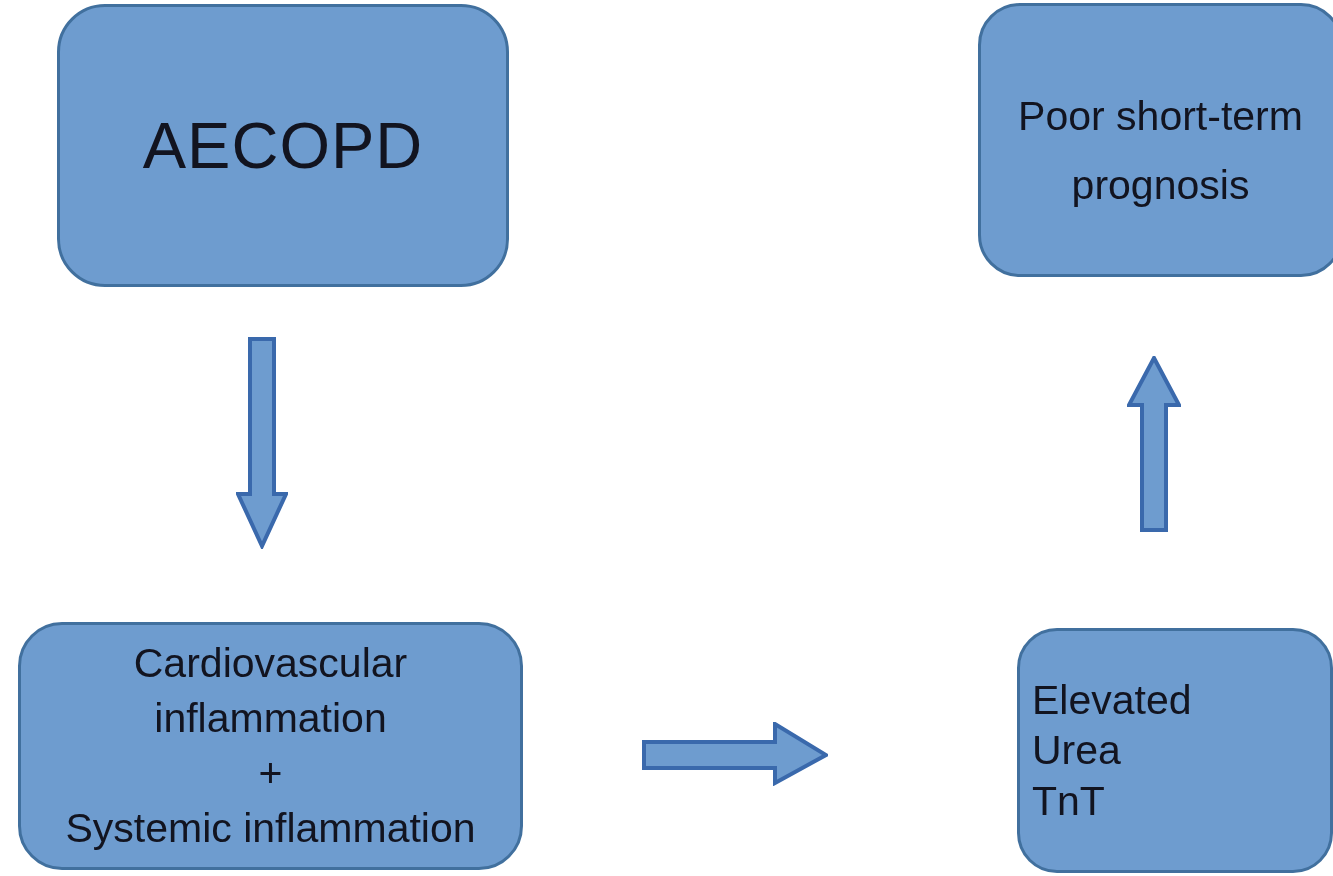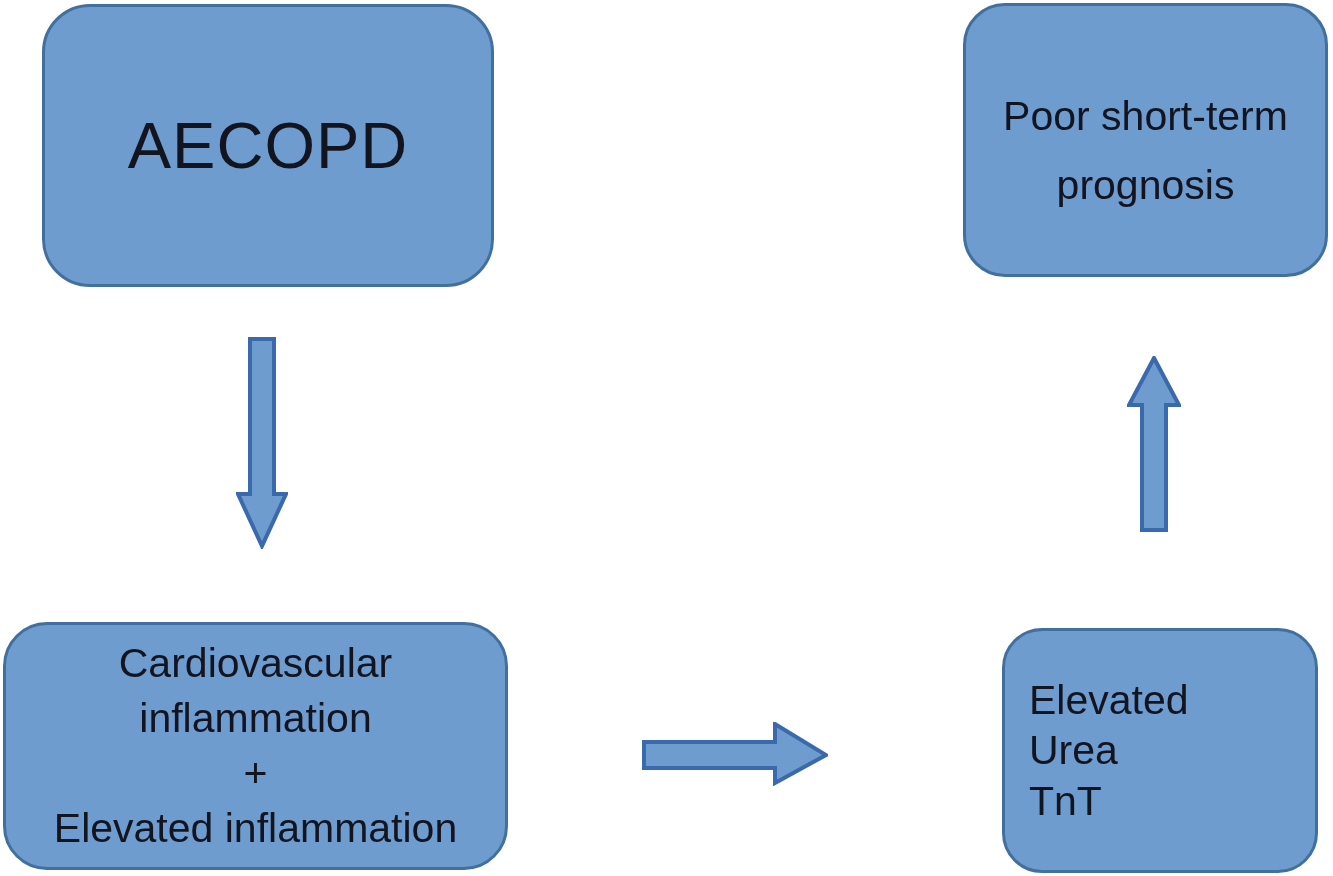--- a/index.html
+++ b/index.html
@@ -18,20 +18,21 @@
   .node {
     position: absolute;
     box-sizing: border-box;
     background: var(--node-fill, #6e9ccf);
     border: 3px solid var(--node-border, #41709e);
     color: var(--text, #121420);
     display: flex;
     flex-direction: column;
     justify-content: center;
     text-align: center;
+    margin-left: 15px;
   }
   .node span { display: block; }
 
   .node-aecopd {
     left: 42px; top: 4px;
     width: 452px; height: 283px;
     border-radius: 48px;
     font-size: 65px;
     line-height: 1.2;
     letter-spacing: 1px;
@@ -51,21 +52,21 @@
     font-size: 41px;
     line-height: 1.34;
   }
   .node-elevated {
     left: 1002px; top: 628px;
     width: 316px; height: 245px;
     border-radius: 40px;
     font-size: 41px;
     line-height: 1.22;
     text-align: left;
-    padding-left: 24px;
+    padding-left: 12px;
   }
 
   .arrow { position: absolute; }
   .arrow svg { display: block; }
   .arrow polygon {
     fill: var(--arrow-fill, #6e9ccf);
     stroke: var(--arrow-border, #3a69ac);
     stroke-width: 4;
     stroke-linejoin: miter;
   }
@@ -83,21 +84,21 @@
   </div>
 
   <div class="node node-prognosis">
     <span>Poor short-term</span>
     <span>prognosis</span>
   </div>
 
   <div class="node node-cardio">
     <span>Cardiovascular inflammation</span>
     <span>+</span>
-    <span>Elevated inflammation</span>
+    <span>Systemic inflammation</span>
   </div>
 
   <div class="node node-elevated">
     <span>Elevated</span>
     <span>Urea</span>
     <span>TnT</span>
   </div>
 
   <div class="arrow arrow-down">
     <svg width="52" height="212" viewBox="0 0 52 212" xmlns="http://www.w3.org/2000/svg">

